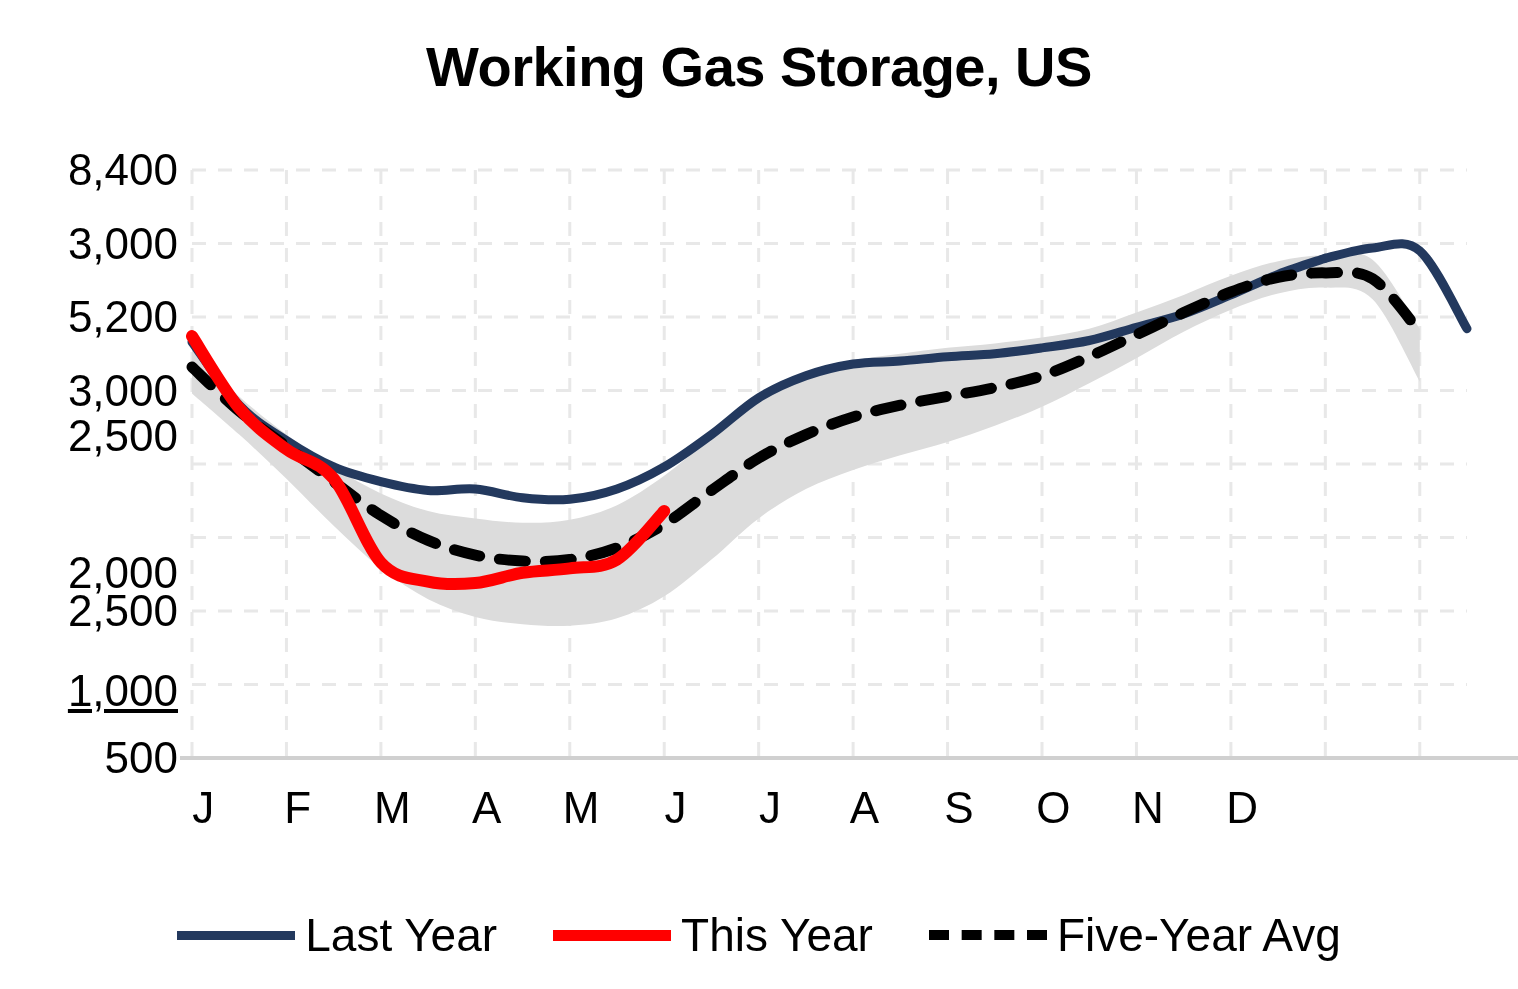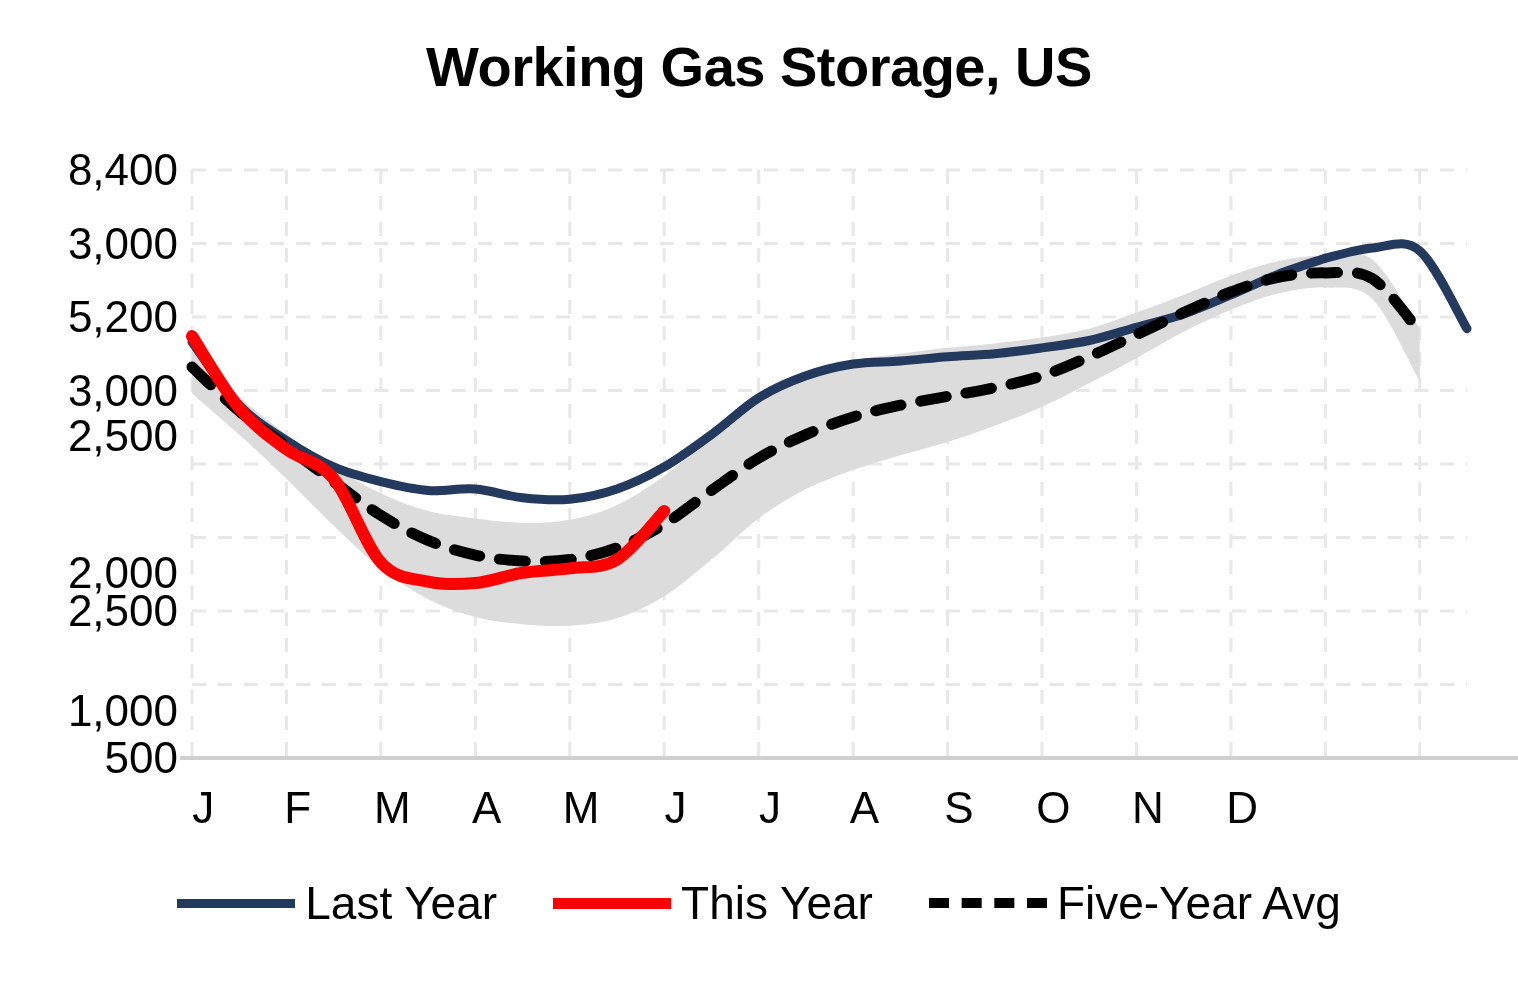--- a/index.html
+++ b/index.html
@@ -69,21 +69,21 @@
     width: 60px;
     margin-left: -30px;
     text-align: center;
     font-size: 44px;
     color: #000000;
     line-height: 1;
   }
   #legend {
     position: absolute;
     left: 0;
-    top: 872px;
+    top: 904px;
     width: 1518px;
     height: 62px;
     display: flex;
     flex-direction: row;
     justify-content: center;
     align-items: center;
     gap: 56px;
   }
   .legend-item {
     display: flex;
@@ -153,21 +153,21 @@
         <path d="M 192.00 366.98 C 199.87 374.33, 223.48 397.85, 239.22 411.08 C 254.96 424.31, 270.70 434.60, 286.44 446.36 C 302.19 458.12, 317.93 470.13, 333.67 481.64 C 349.41 493.16, 365.15 505.65, 380.89 515.45 C 396.63 525.25, 412.37 533.83, 428.11 540.44 C 443.85 547.06, 459.59 551.71, 475.33 555.14 C 491.07 558.57, 506.81 560.28, 522.56 561.02 C 538.30 561.75, 554.04 561.75, 569.78 559.55 C 585.52 557.34, 601.26 553.67, 617.00 547.79 C 632.74 541.91, 648.48 533.82, 664.22 524.27 C 679.96 514.72, 695.70 501.48, 711.44 490.46 C 727.19 479.44, 742.93 467.43, 758.67 458.12 C 774.41 448.81, 790.15 441.46, 805.89 434.60 C 821.63 427.74, 837.37 421.86, 853.11 416.96 C 868.85 412.06, 884.59 408.63, 900.33 405.20 C 916.07 401.77, 931.81 399.32, 947.56 396.38 C 963.30 393.44, 979.04 390.99, 994.78 387.56 C 1010.52 384.13, 1026.26 380.94, 1042.00 375.80 C 1057.74 370.66, 1073.48 363.55, 1089.22 356.69 C 1104.96 349.83, 1120.70 341.99, 1136.44 334.64 C 1152.19 327.29, 1167.93 319.70, 1183.67 312.59 C 1199.41 305.49, 1215.15 297.89, 1230.89 292.01 C 1246.63 286.13, 1262.37 280.50, 1278.11 277.31 C 1293.85 274.13, 1309.59 272.66, 1325.33 272.90 C 1341.07 273.15, 1356.81 268.98, 1372.56 278.78 C 1388.30 288.58, 1411.91 322.88, 1419.78 331.70" fill="none" stroke="#000000" stroke-linecap="round" stroke-linejoin="round" stroke-width="11" stroke-dasharray="26 20"></path>
         <path d="M 192.00 336.11 C 199.87 348.11, 223.48 389.28, 239.22 408.14 C 254.96 427.01, 270.70 437.54, 286.44 449.30 C 302.19 461.06, 317.93 459.83, 333.67 478.70 C 349.41 497.56, 365.15 545.34, 380.89 562.49 C 396.63 579.64, 412.37 578.17, 428.11 581.60 C 443.85 585.03, 459.59 584.54, 475.33 583.07 C 491.07 581.60, 506.81 575.23, 522.56 572.78 C 538.30 570.33, 554.04 570.58, 569.78 568.37 C 585.52 566.16, 601.26 569.10, 617.00 559.55 C 632.74 550.00, 656.35 519.13, 664.22 511.04" fill="none" stroke="#FF0000" stroke-linecap="round" stroke-linejoin="round" stroke-width="12"></path>
       </g>
     <g id="axis-group">
         <line x1="180" y1="758" x2="1518" y2="758" stroke="#D0D0D0" stroke-width="4"></line>
       </g>
   </svg>
 
   <div id="y-axis-labels">
       <div class="ytick-label" style="top: 758px;">500</div>
-      <div class="ytick-label" style="top: 711px;">1,000</div>
+      <div class="ytick-label" style="top: 691px; text-decoration: underline;">1,000</div>
       <div class="ytick-label" style="top: 611px;">2,500</div>
       <div class="ytick-label" style="top: 537.5px; margin-top: 35px;">2,000</div>
       <div class="ytick-label" style="top: 436px;">2,500</div>
       <div class="ytick-label" style="top: 390.5px;">3,000</div>
       <div class="ytick-label" style="top: 317px;">5,200</div>
       <div class="ytick-label" style="top: 243.5px;">3,000</div>
       <div class="ytick-label" style="top: 170px;">8,400</div>
     </div>
   <div id="x-axis-labels">
       <div class="xtick-label" style="left: 203.333px;">J</div>

